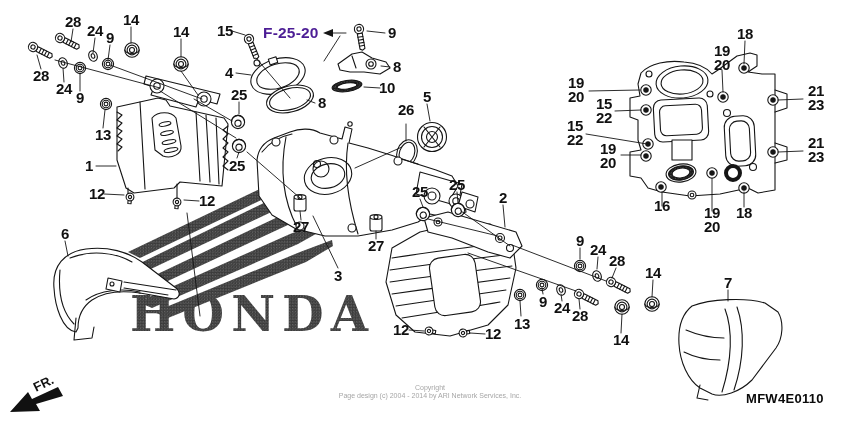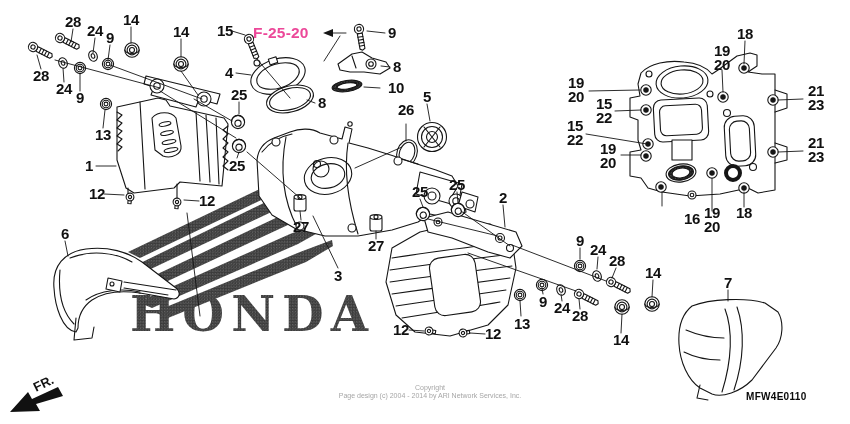--- a/index.html
+++ b/index.html
@@ -3,25 +3,25 @@
 <meta charset="utf-8">
 <style>
   html,body{margin:0;padding:0;background:#fff;}
   .stage{position:relative;width:850px;height:424px;background:#ffffff;overflow:hidden;
          font-family:"Liberation Sans",sans-serif;}
   .stage svg{position:absolute;left:0;top:0;}
   #callouts{position:absolute;left:0;top:0;width:710px;height:424px;pointer-events:none;}
   .callout{position:absolute;transform:translate(-50%,-50%);font-weight:bold;font-size:15px;
            line-height:0.92;color:#101010;text-align:center;white-space:pre-line;
            pointer-events:auto;cursor:pointer;letter-spacing:-0.3px;}
-  .fiche-ref{position:absolute;left:253px;top:24px;font-weight:bold;font-size:15.5px;
-             color:#ec4899;letter-spacing:0.2px;cursor:pointer;}
+  .fiche-ref{position:absolute;left:263px;top:24px;font-weight:bold;font-size:15.5px;
+             color:#4c1d95;letter-spacing:0.2px;cursor:pointer;}
   .copyright{position:absolute;left:430px;top:384px;transform:translateX(-50%);
              font-size:7px;color:#a6a6a6;text-align:center;line-height:1.2;width:340px;}
-  .diagram-code{position:absolute;left:746px;top:391px;font-weight:bold;font-size:10px;
+  .diagram-code{position:absolute;left:746px;top:391px;font-weight:bold;font-size:13px;
                 color:#0a0a0a;letter-spacing:0.3px;}
 </style>
 </head>
 <body>
 
 <div class="stage">
 
 <svg width="850" height="424" viewBox="0 0 850 424" stroke="#151515" fill="none" stroke-width="1.1" stroke-linecap="round" stroke-linejoin="round">
   <defs>
     <pattern id="ht" width="3.2" height="3.2" patternUnits="userSpaceOnUse">
@@ -356,21 +356,21 @@
       <div class="callout" style="left: 89px; top: 166px;">1</div>
       <div class="callout" style="left: 97px; top: 194px;">12</div>
       <div class="callout" style="left: 207px; top: 201px;">12</div>
       <div class="callout" style="left: 65px; top: 234px;">6</div>
       <div class="callout" style="left: 225px; top: 31px;">15</div>
       <div class="callout" style="left: 229px; top: 73px;">4</div>
       <div class="callout" style="left: 239px; top: 95px;">25</div>
       <div class="callout" style="left: 322px; top: 103px;">8</div>
       <div class="callout" style="left: 392px; top: 33px;">9</div>
       <div class="callout" style="left: 397px; top: 67px;">8</div>
-      <div class="callout" style="left: 396px; top: 88px;">10</div>
+      <div class="callout" style="left: 387px; top: 88px;">10</div>
       <div class="callout" style="left: 427px; top: 97px;">5</div>
       <div class="callout" style="left: 406px; top: 110px;">26</div>
       <div class="callout" style="left: 237px; top: 166px;">25</div>
       <div class="callout" style="left: 301px; top: 227px;">27</div>
       <div class="callout" style="left: 376px; top: 246px;">27</div>
       <div class="callout" style="left: 338px; top: 276px;">3</div>
       <div class="callout" style="left: 420px; top: 192px;">25</div>
       <div class="callout" style="left: 457px; top: 185px;">25</div>
       <div class="callout" style="left: 503px; top: 198px;">2</div>
       <div class="callout" style="left: 580px; top: 241px;">9</div>
@@ -393,21 +393,21 @@
       <div class="callout" style="left: 604px; top: 111px;">15
 22</div>
       <div class="callout" style="left: 575px; top: 133px;">15
 22</div>
       <div class="callout" style="left: 608px; top: 156px;">19
 20</div>
       <div class="callout" style="left: 816px; top: 98px;">21
 23</div>
       <div class="callout" style="left: 816px; top: 150px;">21
 23</div>
-      <div class="callout" style="left: 662px; top: 219px; margin-left: 30px;">16</div>
+      <div class="callout" style="left: 662px; top: 206px;">16</div>
       <div class="callout" style="left: 712px; top: 220px;">19
 20</div>
       <div class="callout" style="left: 744px; top: 213px;">18</div>
     </div>
 
 <div class="fiche-ref">F-25-20</div>
 
 <div class="copyright">
   <div>Copyright</div>
   <div>Page design (c) 2004 - 2014 by ARI Network Services, Inc.</div>

